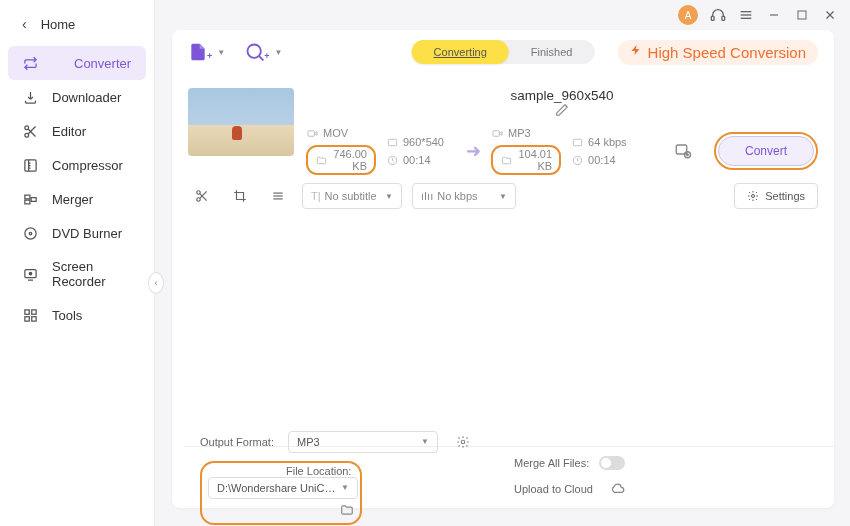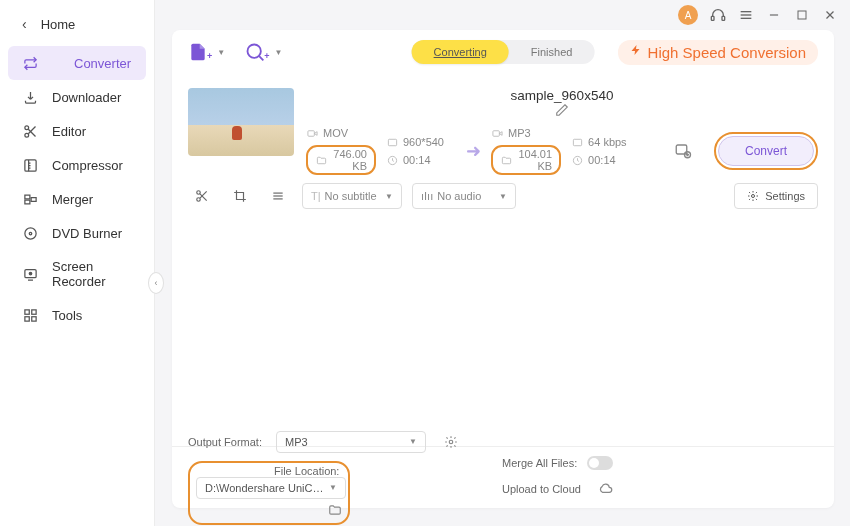--- a/index.html
+++ b/index.html
@@ -57,21 +57,21 @@
 
 .file-bottom { margin-top: 8px; display: flex; align-items: center; gap: 10px; }
 .mini-btn { width: 28px; height: 24px; display: inline-flex; align-items: center; justify-content: center; color: #666; cursor: pointer; border-radius: 4px; }
 .dropdown { border: 1px solid #ddd; border-radius: 4px; height: 26px; display: flex; align-items: center; padding: 0 8px; font-size: 11px; color: #888; cursor: pointer; background: #fff; }
 .dropdown .dd-caret { margin-left: auto; font-size: 8px; }
 .dd-sub { width: 100px; }
 .dd-audio { width: 104px; }
 .settings-btn { margin-left: auto; border: 1px solid #ddd; border-radius: 4px; height: 26px; display: flex; align-items: center; gap: 6px; padding: 0 12px; font-size: 11px; color: #555; cursor: pointer; }
 
 
-.bottombar { position: absolute; bottom: 0; left: 0; right: 0; height: 62px; border-top: 1px solid #eee; padding: 10px 16px; display: flex; align-items: center; }
+.bottombar { position: absolute; bottom: 0; left: 12px; right: 0; height: 62px; border-top: 1px solid #eee; padding: 10px 16px; display: flex; align-items: center; }
 .bb-left { display: flex; flex-direction: column; gap: 8px; font-size: 11px; color: #666; }
 .bb-row { display: flex; align-items: center; gap: 10px; }
 .bb-label { width: 78px; }
 .bb-dd { border: 1px solid #ddd; border-radius: 4px; height: 22px; width: 150px; display: flex; align-items: center; padding: 0 8px; font-size: 11px; color: #555; cursor: pointer; }
 .bb-dd .dd-caret { margin-left: auto; font-size: 8px; color: #888; }
 .bb-pill-hl { border: 2px solid #e89030; border-radius: 14px; padding: 2px; display: flex; align-items: flex-end; flex-direction: column; }
 .bb-icon-btn { width: 22px; height: 22px; display: inline-flex; align-items: center; justify-content: center; color: #888; cursor: pointer; margin-left: 4px; }
 .bb-mid { margin-left: 40px; display: flex; flex-direction: column; gap: 8px; font-size: 11px; color: #666; }
 .toggle { width: 26px; height: 14px; background: #ddd; border-radius: 7px; position: relative; cursor: pointer; }
 .toggle::after { content: ""; position: absolute; width: 10px; height: 10px; background: #fff; border-radius: 50%; top: 2px; left: 2px; }
@@ -376,21 +376,21 @@
             <line x1="4" y1="17" x2="20" y2="17"></line>
           </svg>
       </span>
       <div class="dropdown dd-sub">
         <span style="margin-right:4px;color:#bbb;">T|</span>
         <span>No subtitle</span>
         <span class="dd-caret">▼</span>
       </div>
       <div class="dropdown dd-audio">
         <span style="margin-right:4px;color:#888;">ıIıı</span>
-        <span>No audio</span>
+        <span>No kbps</span>
         <span class="dd-caret">▼</span>
       </div>
       <div class="settings-btn">
         <span>
           <svg width="12" height="12" viewBox="0 0 24 24" fill="none" stroke="currentColor" stroke-width="2">
               <circle cx="12" cy="12" r="3"></circle>
               <path d="M12 2v3M12 19v3M4.2 4.2l2.1 2.1M17.7 17.7l2.1 2.1M2 12h3M19 12h3M4.2 19.8l2.1-2.1M17.7 6.3l2.1-2.1"></path>
             </svg>
         </span>
         <span>Settings</span>

